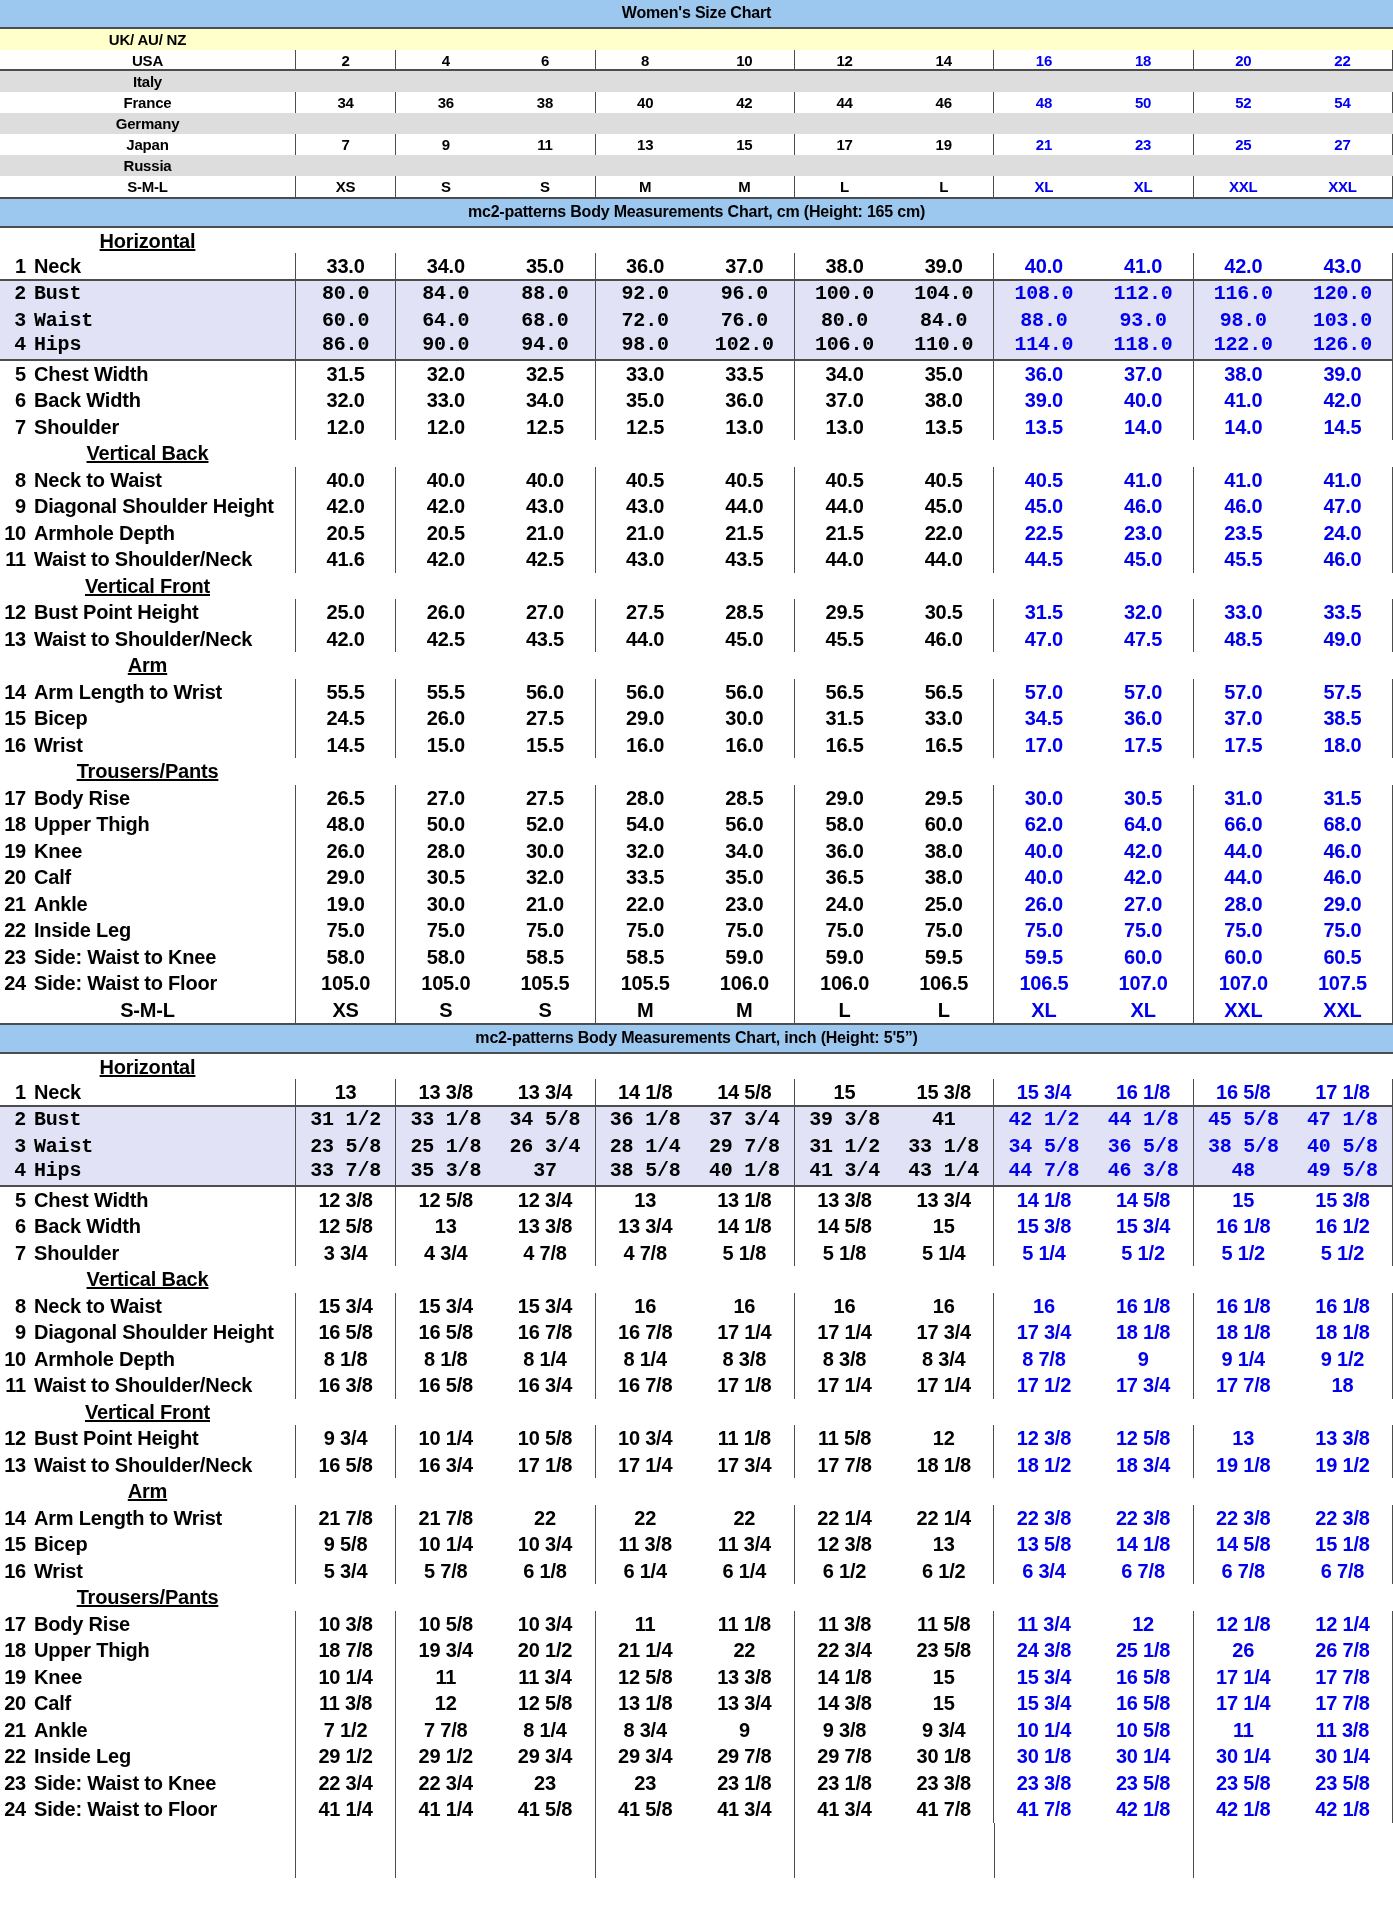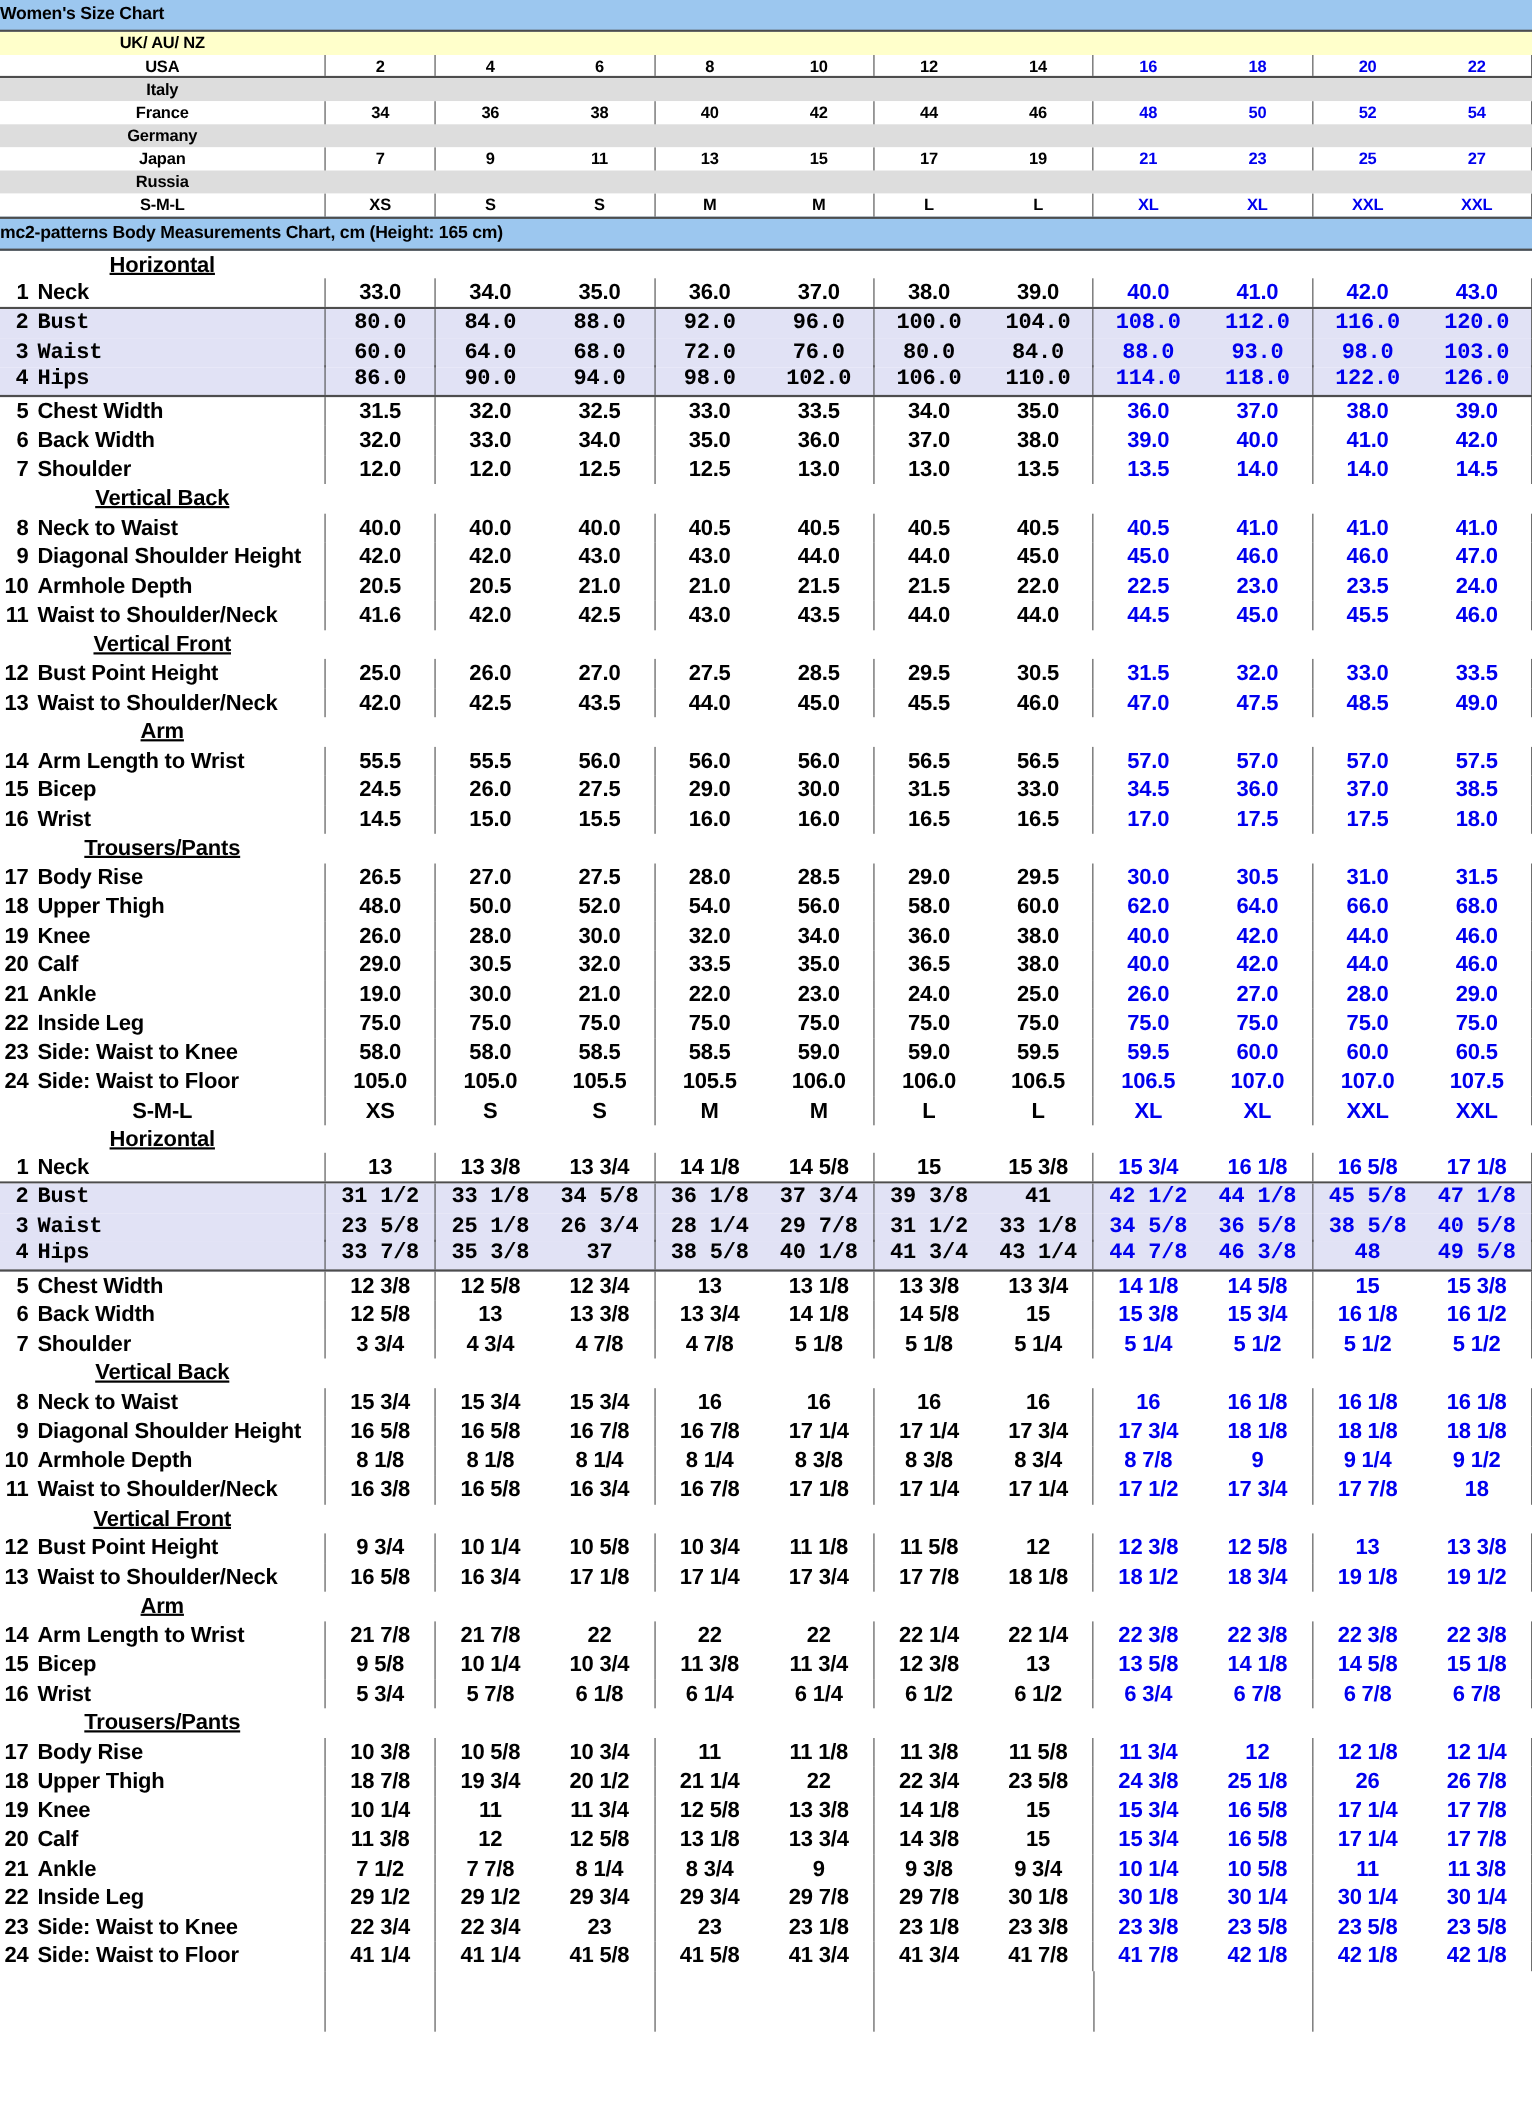--- a/index.html
+++ b/index.html
@@ -13,21 +13,21 @@
   html,body{margin:0;padding:0;background:#ffffff;}
   body{
     width:1393px;min-height:1921px;
     font-family:"Liberation Sans","DejaVu Sans",sans-serif;
     font-weight:bold;font-stretch:condensed;
     color:#000;letter-spacing:-0.2px;
   }
   .sheet{width:1393px;}
   .row{display:flex;box-sizing:border-box;}
   .title-row,.section-row{
-    height:27px;line-height:26px;font-size:16px;
+    height:27px;line-height:26px;font-size:16px;text-align:center;
     background:var(--hdr);display:block;
   }
   .title-row{border-bottom:2px solid var(--bd);}
   .section-row{border-top:2px solid var(--bd);border-bottom:2px solid var(--bd);}
   .szrow{height:21px;line-height:21px;font-size:15px;}
   .mrow{height:26.5px;line-height:26.5px;font-size:20px;align-items:flex-end;}
   .tail-row{height:55px;}
   .bb{border-bottom:2px solid var(--bd);}
   .bg-yellow{background:var(--yellow);flex-direction:column;}
   .bg-gray{background:var(--gray);flex-direction:column;}
@@ -597,20 +597,23 @@
         <div class="cell gb">M</div>
         <div class="cell">M</div>
         <div class="cell gb">L</div>
         <div class="cell">L</div>
         <div class="cell gb blue">XL</div>
         <div class="cell blue">XL</div>
         <div class="cell gb blue">XXL</div>
         <div class="cell re blue">XXL</div>
       </div>
     </div>
+  <div class="section-row">
+    <span>mc2-patterns Body Measurements Chart, inch (Height: 5'5”)</span>
+  </div>
   <div id="inch-rows">
       <div class="row mrow">
         <div class="lbl">
           <span class="subhead">Horizontal</span>
         </div>
         <div class="cell gb"></div>
         <div class="cell gb"></div>
         <div class="cell"></div>
         <div class="cell gb"></div>
         <div class="cell"></div>

